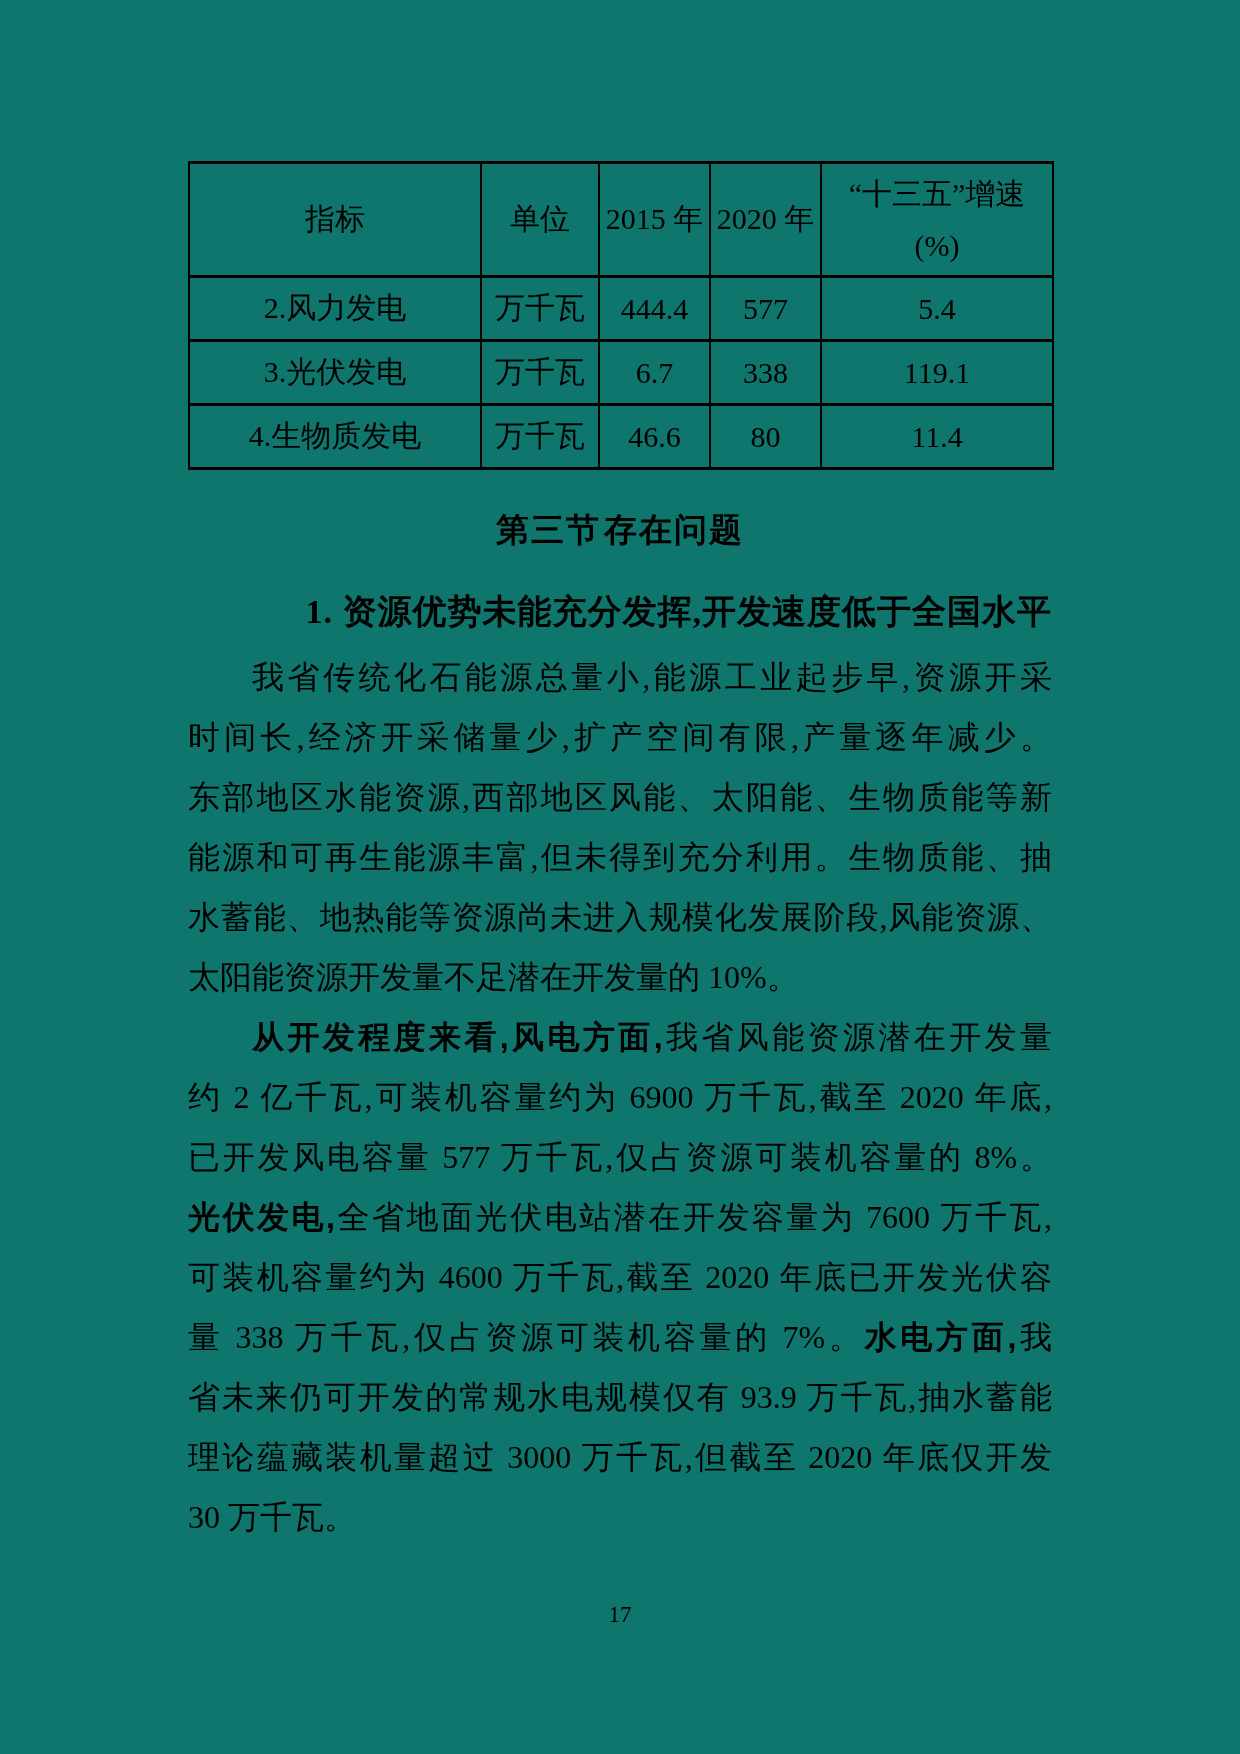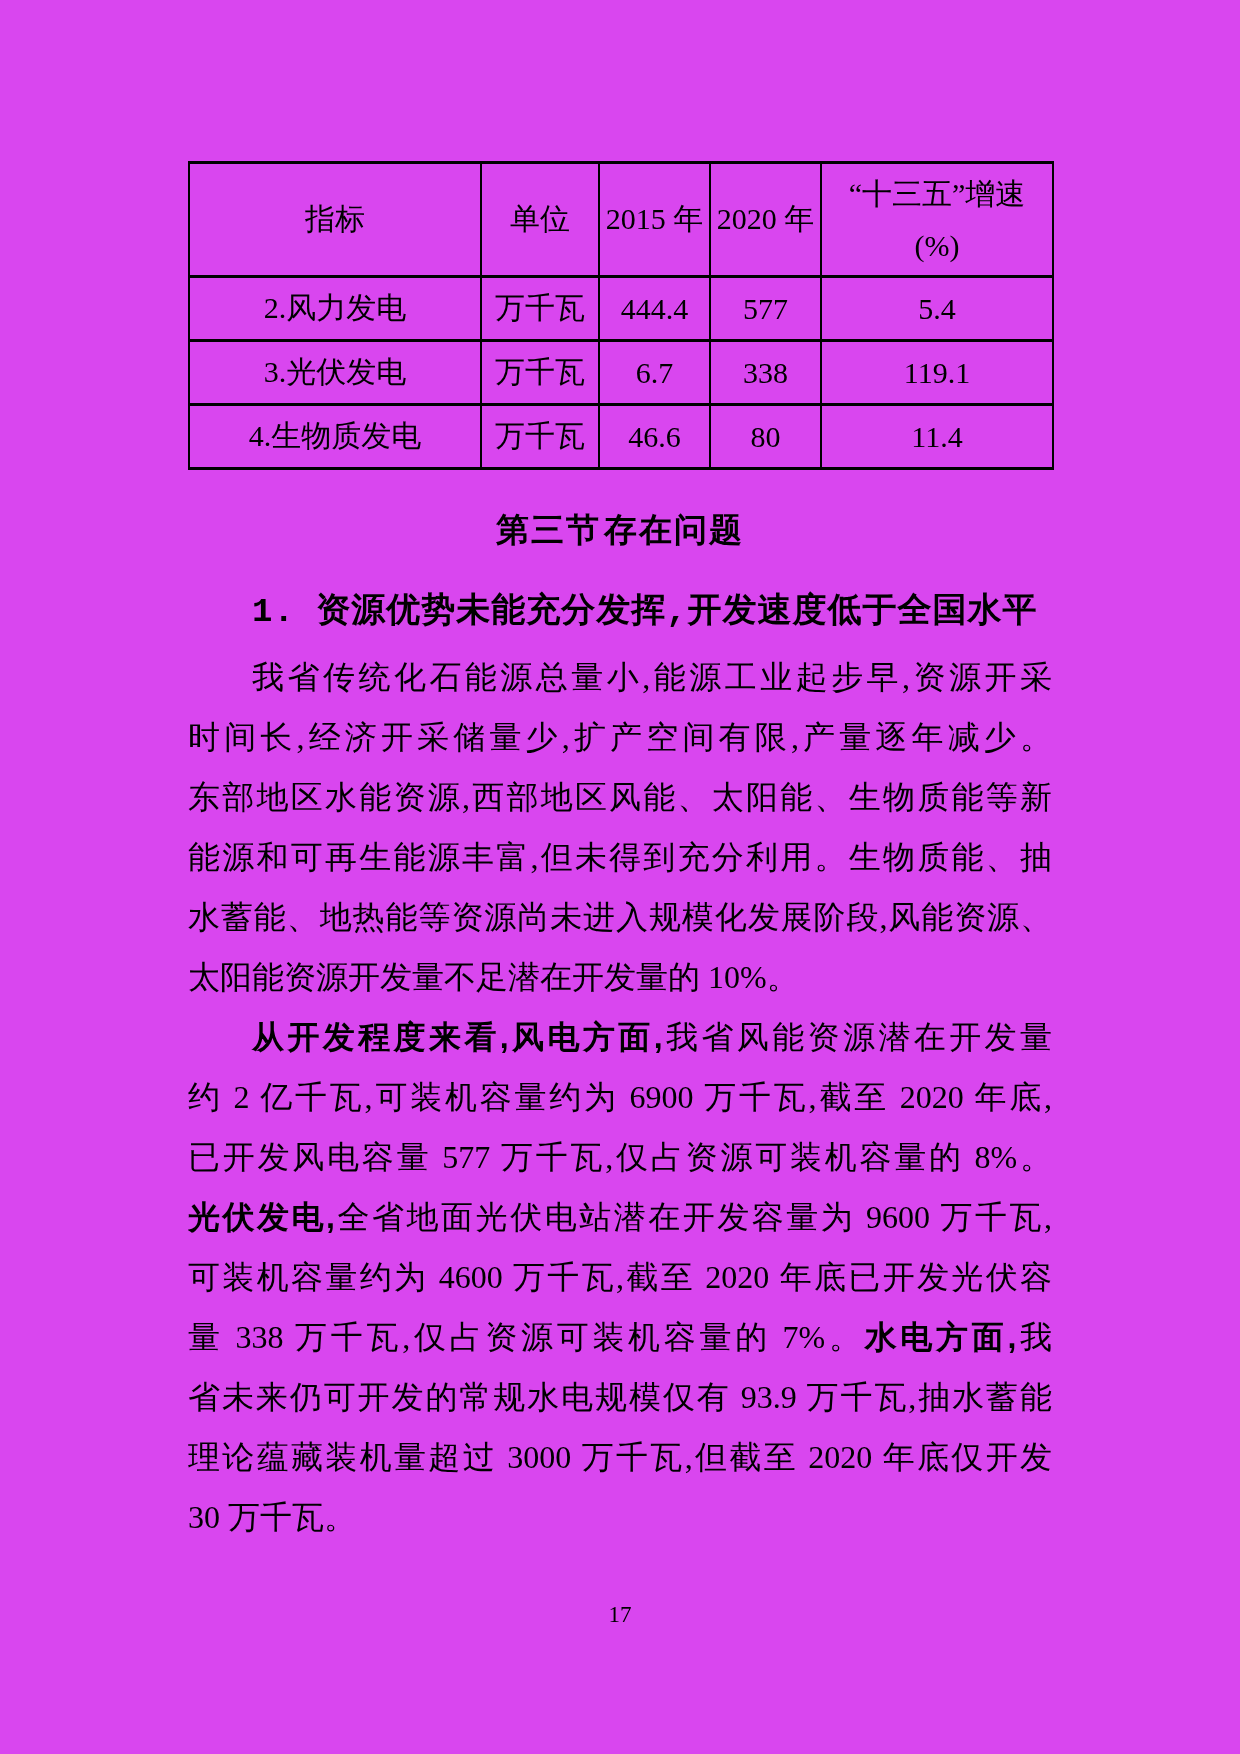--- a/index.html
+++ b/index.html
@@ -1,20 +1,20 @@
 <!DOCTYPE html>
 <html><head>
 <meta charset="utf-8">
 <style>
   html,body{margin:0;padding:0;background:#888;}
   .page{
     position:relative;
     width:1240px;height:1754px;
     margin:0 auto;
-    background:#d946ef;
+    background:#0f766e;
     color:#000;
     font-family:"Liberation Serif","DejaVu Serif",serif;
     overflow:hidden;
   }
   
   table.stats{
     position:absolute;left:188px;top:161px;
     width:864px;
     border-collapse:collapse;
     table-layout:fixed;
@@ -38,24 +38,25 @@
     position:absolute;left:188px;top:500px;width:864px;height:60px;
     line-height:60px;text-align:center;
     font-size:33px;font-weight:bold;
     letter-spacing:2px;
   }
   .sec-title .gap{margin-left:3px;}
   .num-heading{
     position:absolute;left:188px;top:586px;width:864px;height:52px;
     line-height:52px;
     font-size:34px;font-weight:bold;
-    font-family:Liberation Mono, monospace;
+    font-family:Liberation Serif, serif;
     text-indent:64px;
     letter-spacing:1px;
     white-space:nowrap;
+    text-align:right;
   }
   
   .body-text{
     position:absolute;left:188px;top:647px;width:864px;
     font-size:32px;
   }
   .line{
     height:60px;line-height:60px;
     text-align:justify;
     text-align-last:justify;
@@ -130,21 +131,21 @@
     <div class="line first"><span>我省传统化石能源总量小,能源工业起步早,资源开采</span></div>
     <div class="line"><span>时间长,经济开采储量少,扩产空间有限,产量逐年减少。</span></div>
     <div class="line"><span>东部地区水能资源,西部地区风能、太阳能、生物质能等新</span></div>
     <div class="line"><span>能源和可再生能源丰富,但未得到充分利用。生物质能、抽</span></div>
     <div class="line"><span>水蓄能、地热能等资源尚未进入规模化发展阶段,风能资源、</span></div>
     <div class="line last"><span>太阳能资源开发量不足潜在开发量的 10%。</span></div>
 
     <div class="line first"><span class="hei">从开发程度来看,风电方面,</span><span>我省风能资源潜在开发量</span></div>
     <div class="line"><span>约 2 亿千瓦,可装机容量约为 6900 万千瓦,截至 2020 年底,</span></div>
     <div class="line"><span>已开发风电容量 577 万千瓦,仅占资源可装机容量的 8%。</span></div>
-    <div class="line"><span class="hei">光伏发电,</span><span>全省地面光伏电站潜在开发容量为 9600 万千瓦,</span></div>
+    <div class="line"><span class="hei">光伏发电,</span><span>全省地面光伏电站潜在开发容量为 7600 万千瓦,</span></div>
     <div class="line"><span>可装机容量约为 4600 万千瓦,截至 2020 年底已开发光伏容</span></div>
     <div class="line"><span>量 338 万千瓦,仅占资源可装机容量的 7%。</span><span class="hei">水电方面,</span><span>我</span></div>
     <div class="line"><span>省未来仍可开发的常规水电规模仅有 93.9 万千瓦,抽水蓄能</span></div>
     <div class="line"><span>理论蕴藏装机量超过 3000 万千瓦,但截至 2020 年底仅开发</span></div>
     <div class="line last"><span>30 万千瓦。</span></div>
   </div>
 
   <div class="page-num">17</div>
 
 </div>

